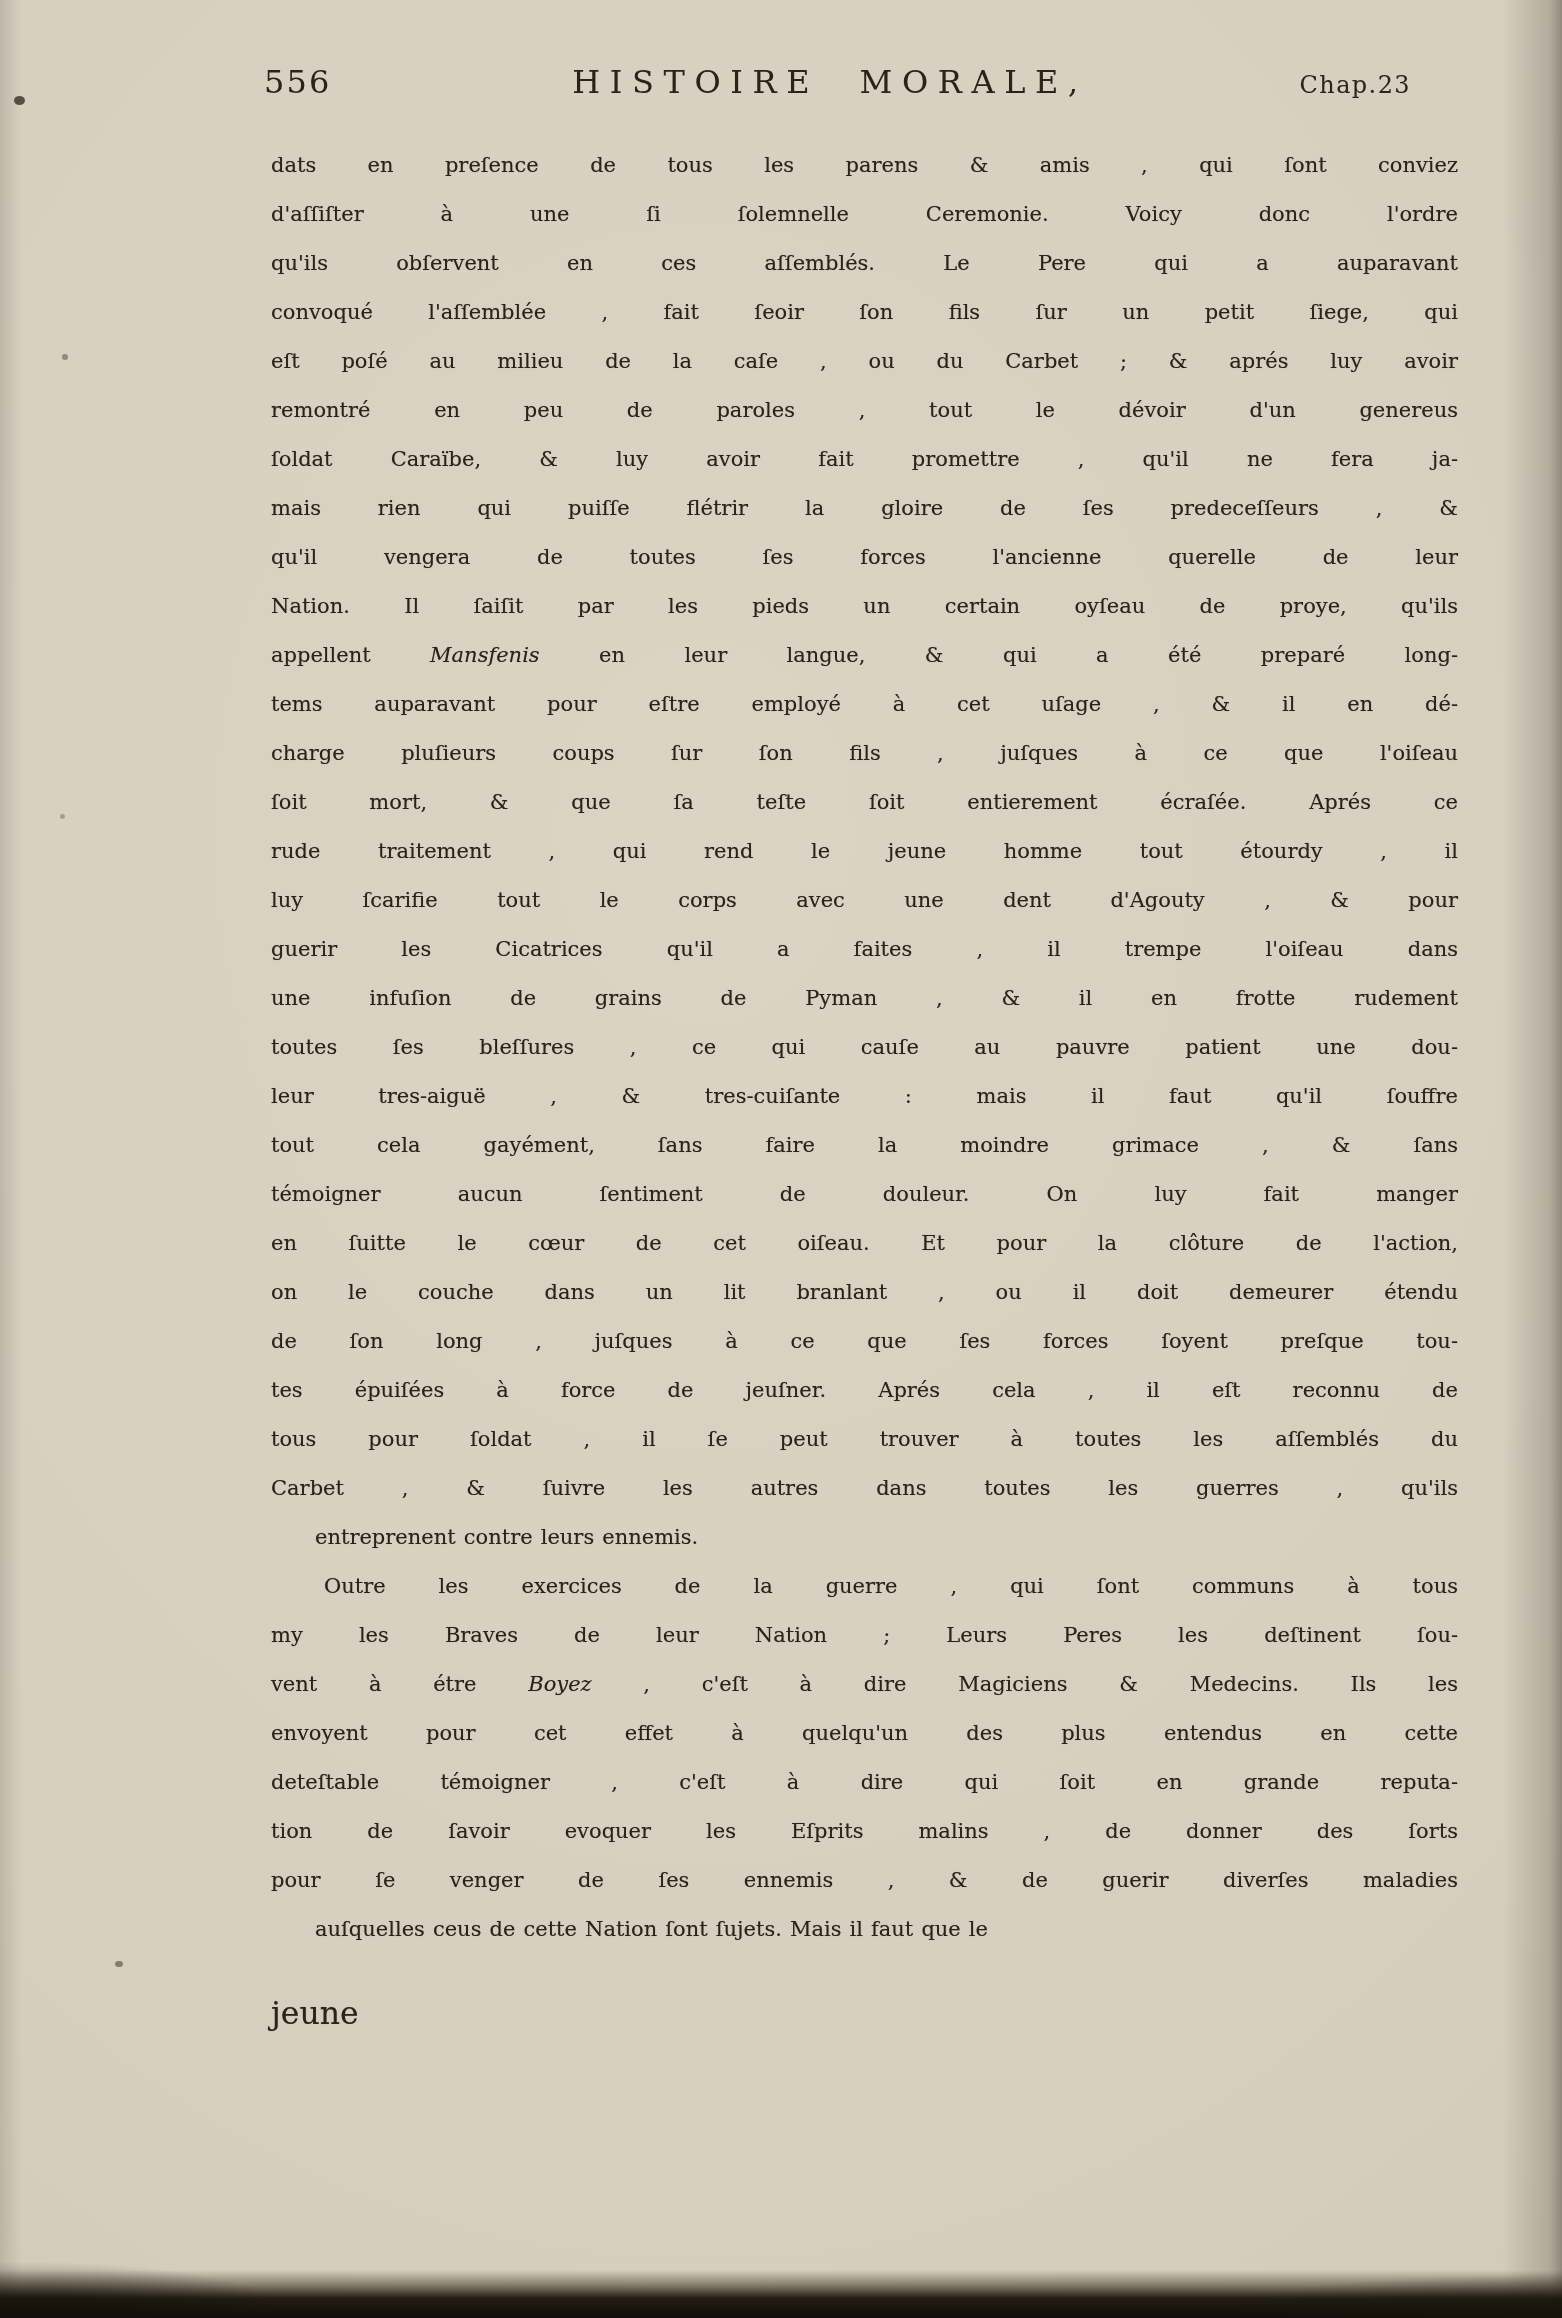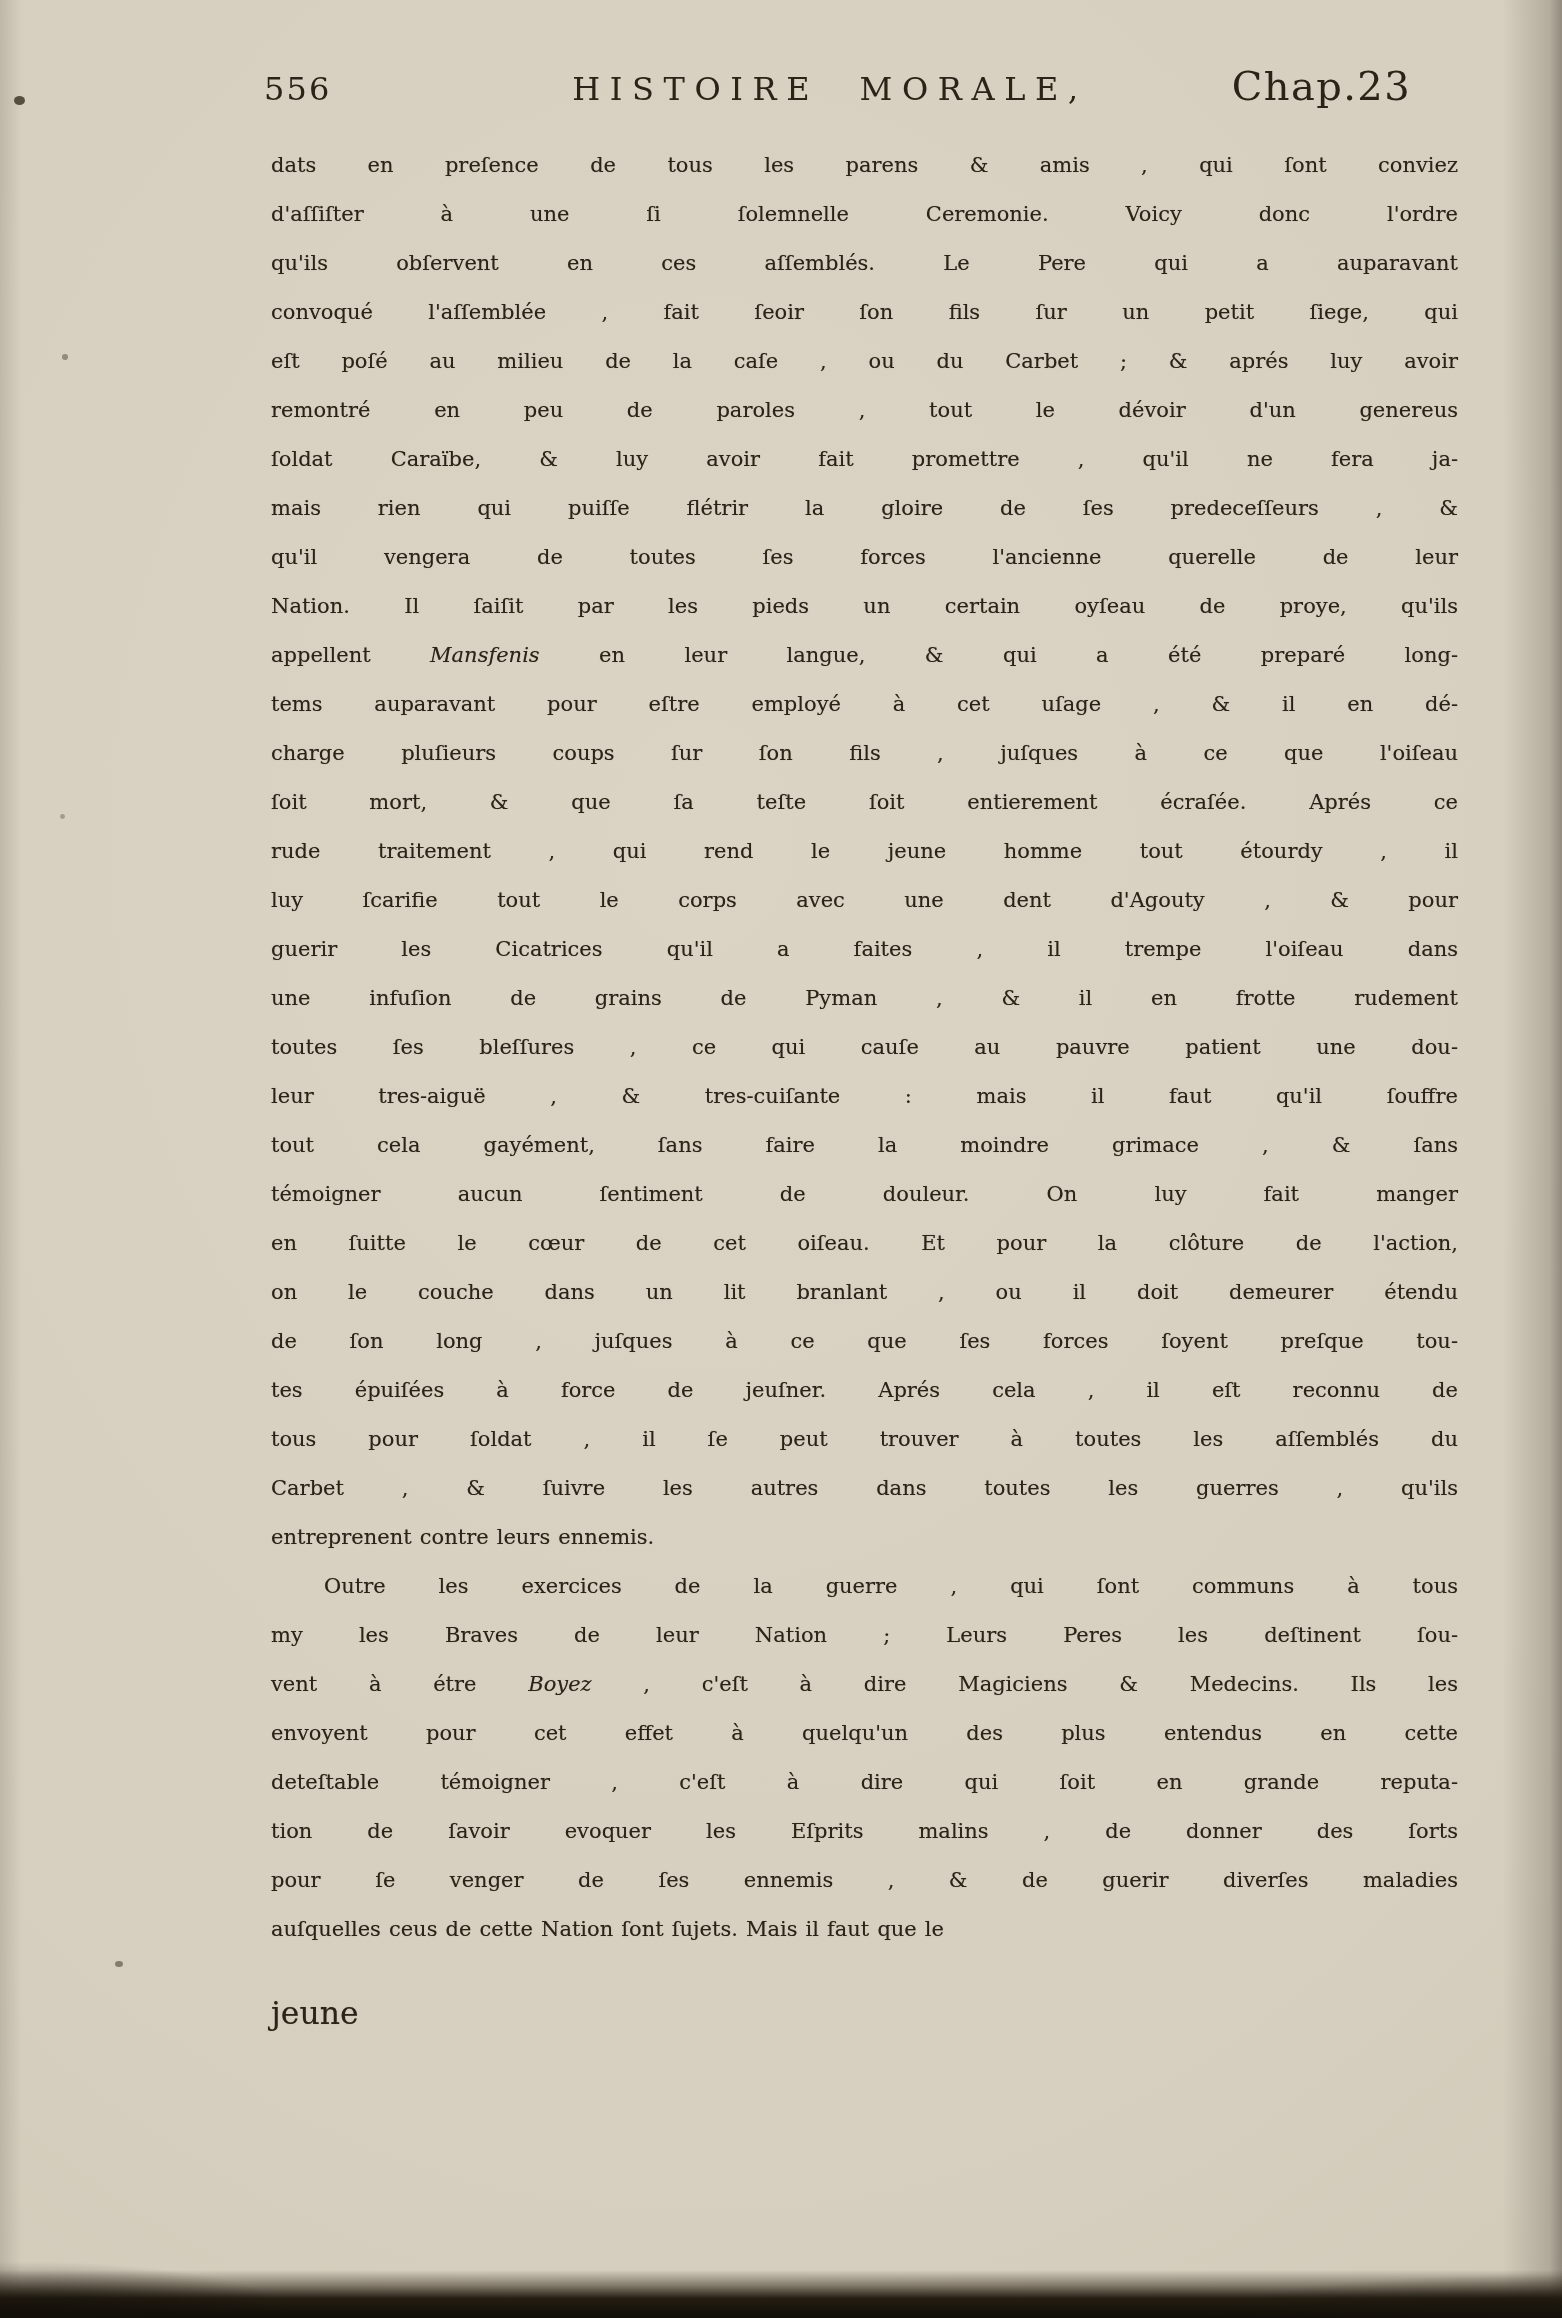--- a/index.html
+++ b/index.html
@@ -16,28 +16,28 @@
       linear-gradient(to left, rgba(0,0,0,0) 98.6%, rgba(80,74,62,.18) 100%),
       radial-gradient(130% 110% at 45% 36%, #dbd4c5 0%, #d6cfbf 55%, #cbc4b2 100%);
     color:#2a2418;
   }
   #header{
     position:absolute;left:264px;top:63px;width:1187px;
     display:flex;align-items:baseline;
   }
   #page-number{font-size:32px;width:171px;letter-spacing:2.1px;}
   #running-title{flex:1;text-align:center;font-size:32px;letter-spacing:9.6px;word-spacing:20.6px;white-space:nowrap;}
-  #chapter{font-size:40px;width:226px;text-align:right;padding-right:40px;letter-spacing:1.4px;}
+  #chapter{font-size:24px;width:226px;text-align:right;padding-right:40px;letter-spacing:1.4px;}
   #text-block{
     position:absolute;left:271px;top:141px;width:1187px;
     font-size:21px;line-height:49px;
     text-shadow:0 0 0.7px rgba(42,36,24,.40);
   }
   .line{text-align:justify;text-align-last:justify;word-spacing:1.4px;white-space:normal;}
-  .line.last{text-align-last:left;}
+  .line.last{text-align-last:left;margin-left:44px;}
   .line.indent{text-indent:53px;}
   .it{font-style:italic;}
   #catchword{
     position:absolute;left:271px;top:1995px;width:1187px;
     padding-right:63px;font-size:31.5px;
     text-shadow:0 0 0.7px rgba(42,36,24,.40);
   }
   #bottom-edge{
     position:absolute;left:0;right:0;bottom:0;height:49px;
     background:linear-gradient(to top,#0f0c07 0%,#241d12 42%,rgba(60,50,35,.55) 68%,rgba(0,0,0,0) 100%);

